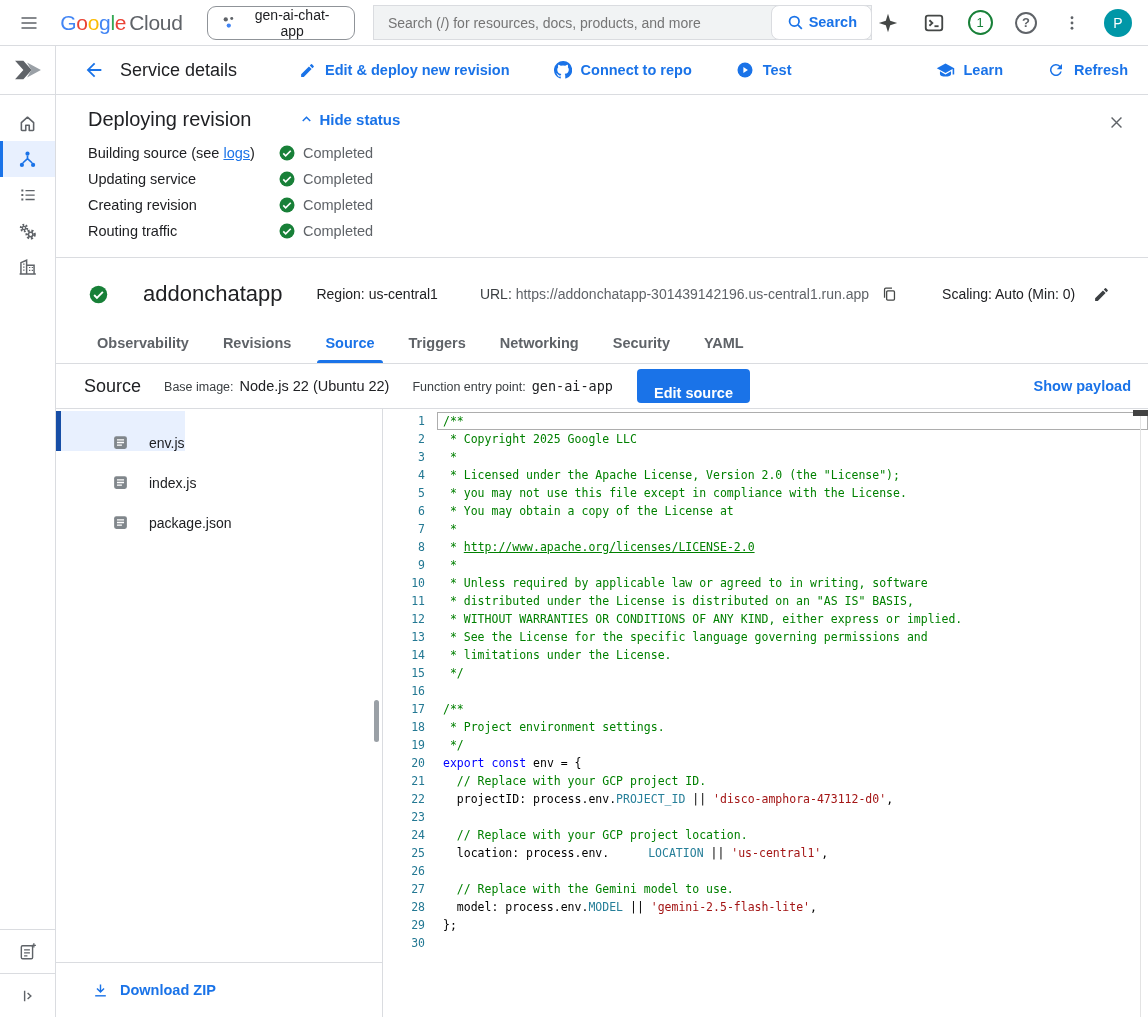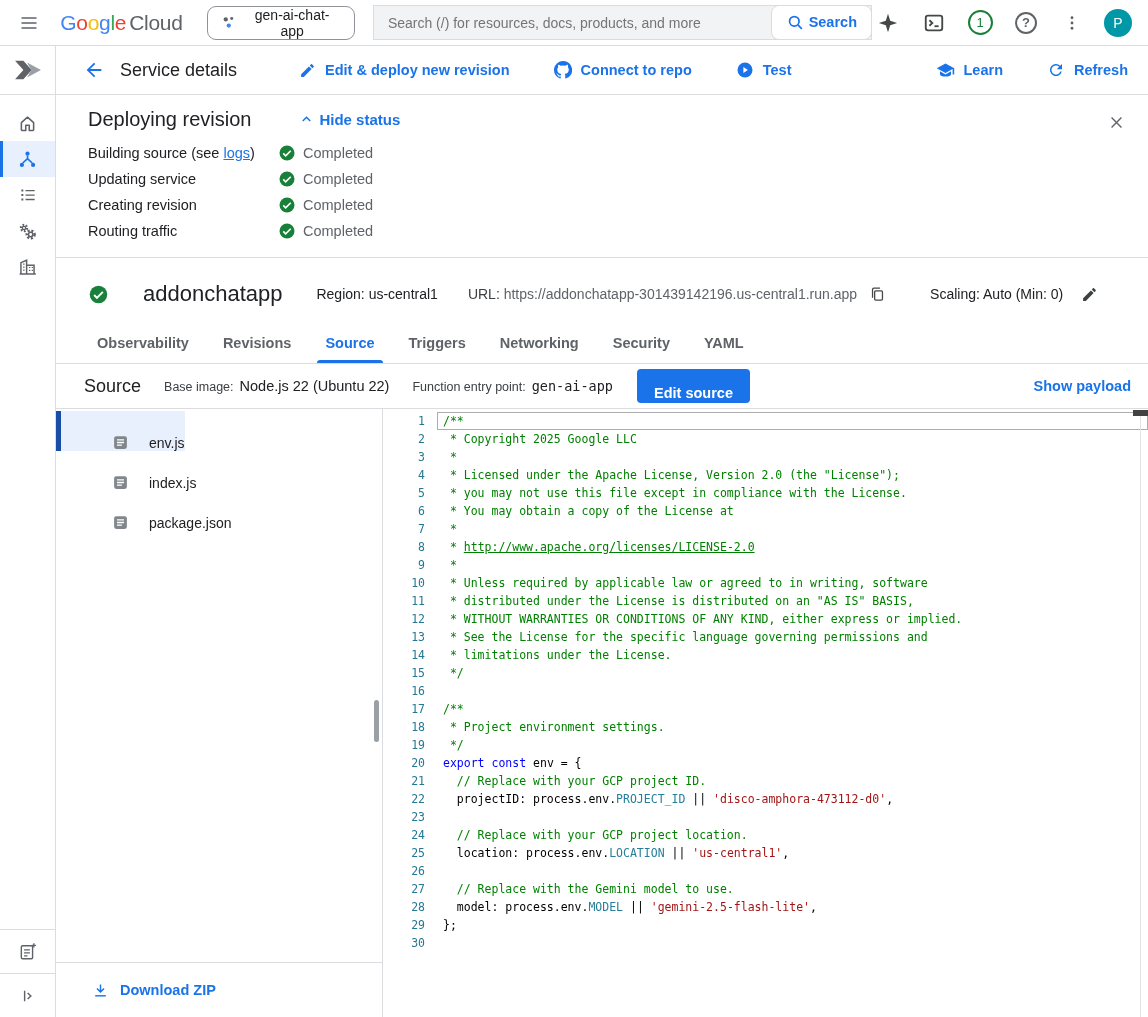--- a/index.html
+++ b/index.html
@@ -59,21 +59,21 @@
   .status-row { display:flex; align-items:center; height:26px; }
   .status-label { width:190px; font-size:14.5px; color:#202124; }
   .status-label a { color:#1a73e8; text-decoration:underline; }
   .status-check { display:flex; align-items:center; margin-right:7px; }
   .status-value { color:#5f6368; font-size:14.5px; }
 
   
   .service-row { display:flex; align-items:center; height:56px; margin-top:8px; padding:0 24px 0 32px; }
   .service-check { display:flex; align-items:center; }
   .service-name { font-size:22px; margin-left:34px; }
-  .kv { font-size:14px; color:#3c4043; white-space:nowrap; }
+  .kv { font-size:14px; color:#3c4043; white-space:nowrap;margin-left:12px; }
   .kv .v { color:#5f6368; }
   .region { margin-left:34px; color:#202124; }
   .url-group { margin-left:30px; display:flex; align-items:center; }
   .copy-btn { margin-left:12px; display:flex; align-items:center; }
   .scaling { margin-left:44px; color:#202124; }
   .edit-scaling { margin-left:18px; display:flex; align-items:center; }
 
   
   .tabs { display:flex; padding-left:24px; border-bottom:1px solid #dadce0; height:42px; }
   .tab { padding:0 17px; display:flex; align-items:center; color:#5f6368; font-weight:bold; font-size:14.5px; position:relative; }
@@ -448,21 +448,21 @@
             <div class="code-line"><span class="line-num">15</span><span class="line-code"><span style="color: rgb(0, 128, 0);"> */</span></span></div>
             <div class="code-line"><span class="line-num">16</span><span class="line-code"></span></div>
             <div class="code-line"><span class="line-num">17</span><span class="line-code"><span style="color: rgb(0, 128, 0);">/**</span></span></div>
             <div class="code-line"><span class="line-num">18</span><span class="line-code"><span style="color: rgb(0, 128, 0);"> * Project environment settings.</span></span></div>
             <div class="code-line"><span class="line-num">19</span><span class="line-code"><span style="color: rgb(0, 128, 0);"> */</span></span></div>
             <div class="code-line"><span class="line-num">20</span><span class="line-code"><span style="color: rgb(0, 0, 255);">export</span><span style="color: rgb(0, 0, 0);"> </span><span style="color: rgb(0, 0, 255);">const</span><span style="color: rgb(0, 0, 0);"> env = {</span></span></div>
             <div class="code-line"><span class="line-num">21</span><span class="line-code"><span style="color: rgb(0, 128, 0);">  // Replace with your GCP project ID.</span></span></div>
             <div class="code-line"><span class="line-num">22</span><span class="line-code"><span style="color: rgb(0, 0, 0);">  projectID: process.env.</span><span style="color: rgb(38, 127, 153);">PROJECT_ID</span><span style="color: rgb(0, 0, 0);"> || </span><span style="color: rgb(163, 21, 21);">'disco-amphora-473112-d0'</span><span style="color: rgb(0, 0, 0);">,</span></span></div>
             <div class="code-line"><span class="line-num">23</span><span class="line-code"></span></div>
             <div class="code-line"><span class="line-num">24</span><span class="line-code"><span style="color: rgb(0, 128, 0);">  // Replace with your GCP project location.</span></span></div>
-            <div class="code-line"><span class="line-num">25</span><span class="line-code"><span style="color: rgb(0, 0, 0);">  location: process.env.</span><span style="color: rgb(38, 127, 153);">LOCATION</span><span style="color: rgb(0, 0, 0);"> || </span><span style="color: rgb(163, 21, 21);">'us-central1'</span><span style="color: rgb(0, 0, 0);">,</span></span></div>
+            <div class="code-line"><span class="line-num">25</span><span class="line-code"><span style="color: rgb(0, 0, 0);">  location: process.env.</span><span style="color: rgb(38, 127, 153); margin-left: 39px;">LOCATION</span><span style="color: rgb(0, 0, 0);"> || </span><span style="color: rgb(163, 21, 21);">'us-central1'</span><span style="color: rgb(0, 0, 0);">,</span></span></div>
             <div class="code-line"><span class="line-num">26</span><span class="line-code"></span></div>
             <div class="code-line"><span class="line-num">27</span><span class="line-code"><span style="color: rgb(0, 128, 0);">  // Replace with the Gemini model to use.</span></span></div>
             <div class="code-line"><span class="line-num">28</span><span class="line-code"><span style="color: rgb(0, 0, 0);">  model: process.env.</span><span style="color: rgb(38, 127, 153);">MODEL</span><span style="color: rgb(0, 0, 0);"> || </span><span style="color: rgb(163, 21, 21);">'gemini-2.5-flash-lite'</span><span style="color: rgb(0, 0, 0);">,</span></span></div>
             <div class="code-line"><span class="line-num">29</span><span class="line-code"><span style="color: rgb(0, 0, 0);">};</span></span></div>
             <div class="code-line"><span class="line-num">30</span><span class="line-code"></span></div>
           </div>
         <div class="v-track"></div>
         <div class="v-thumb"></div>
       </div>
     </div>

